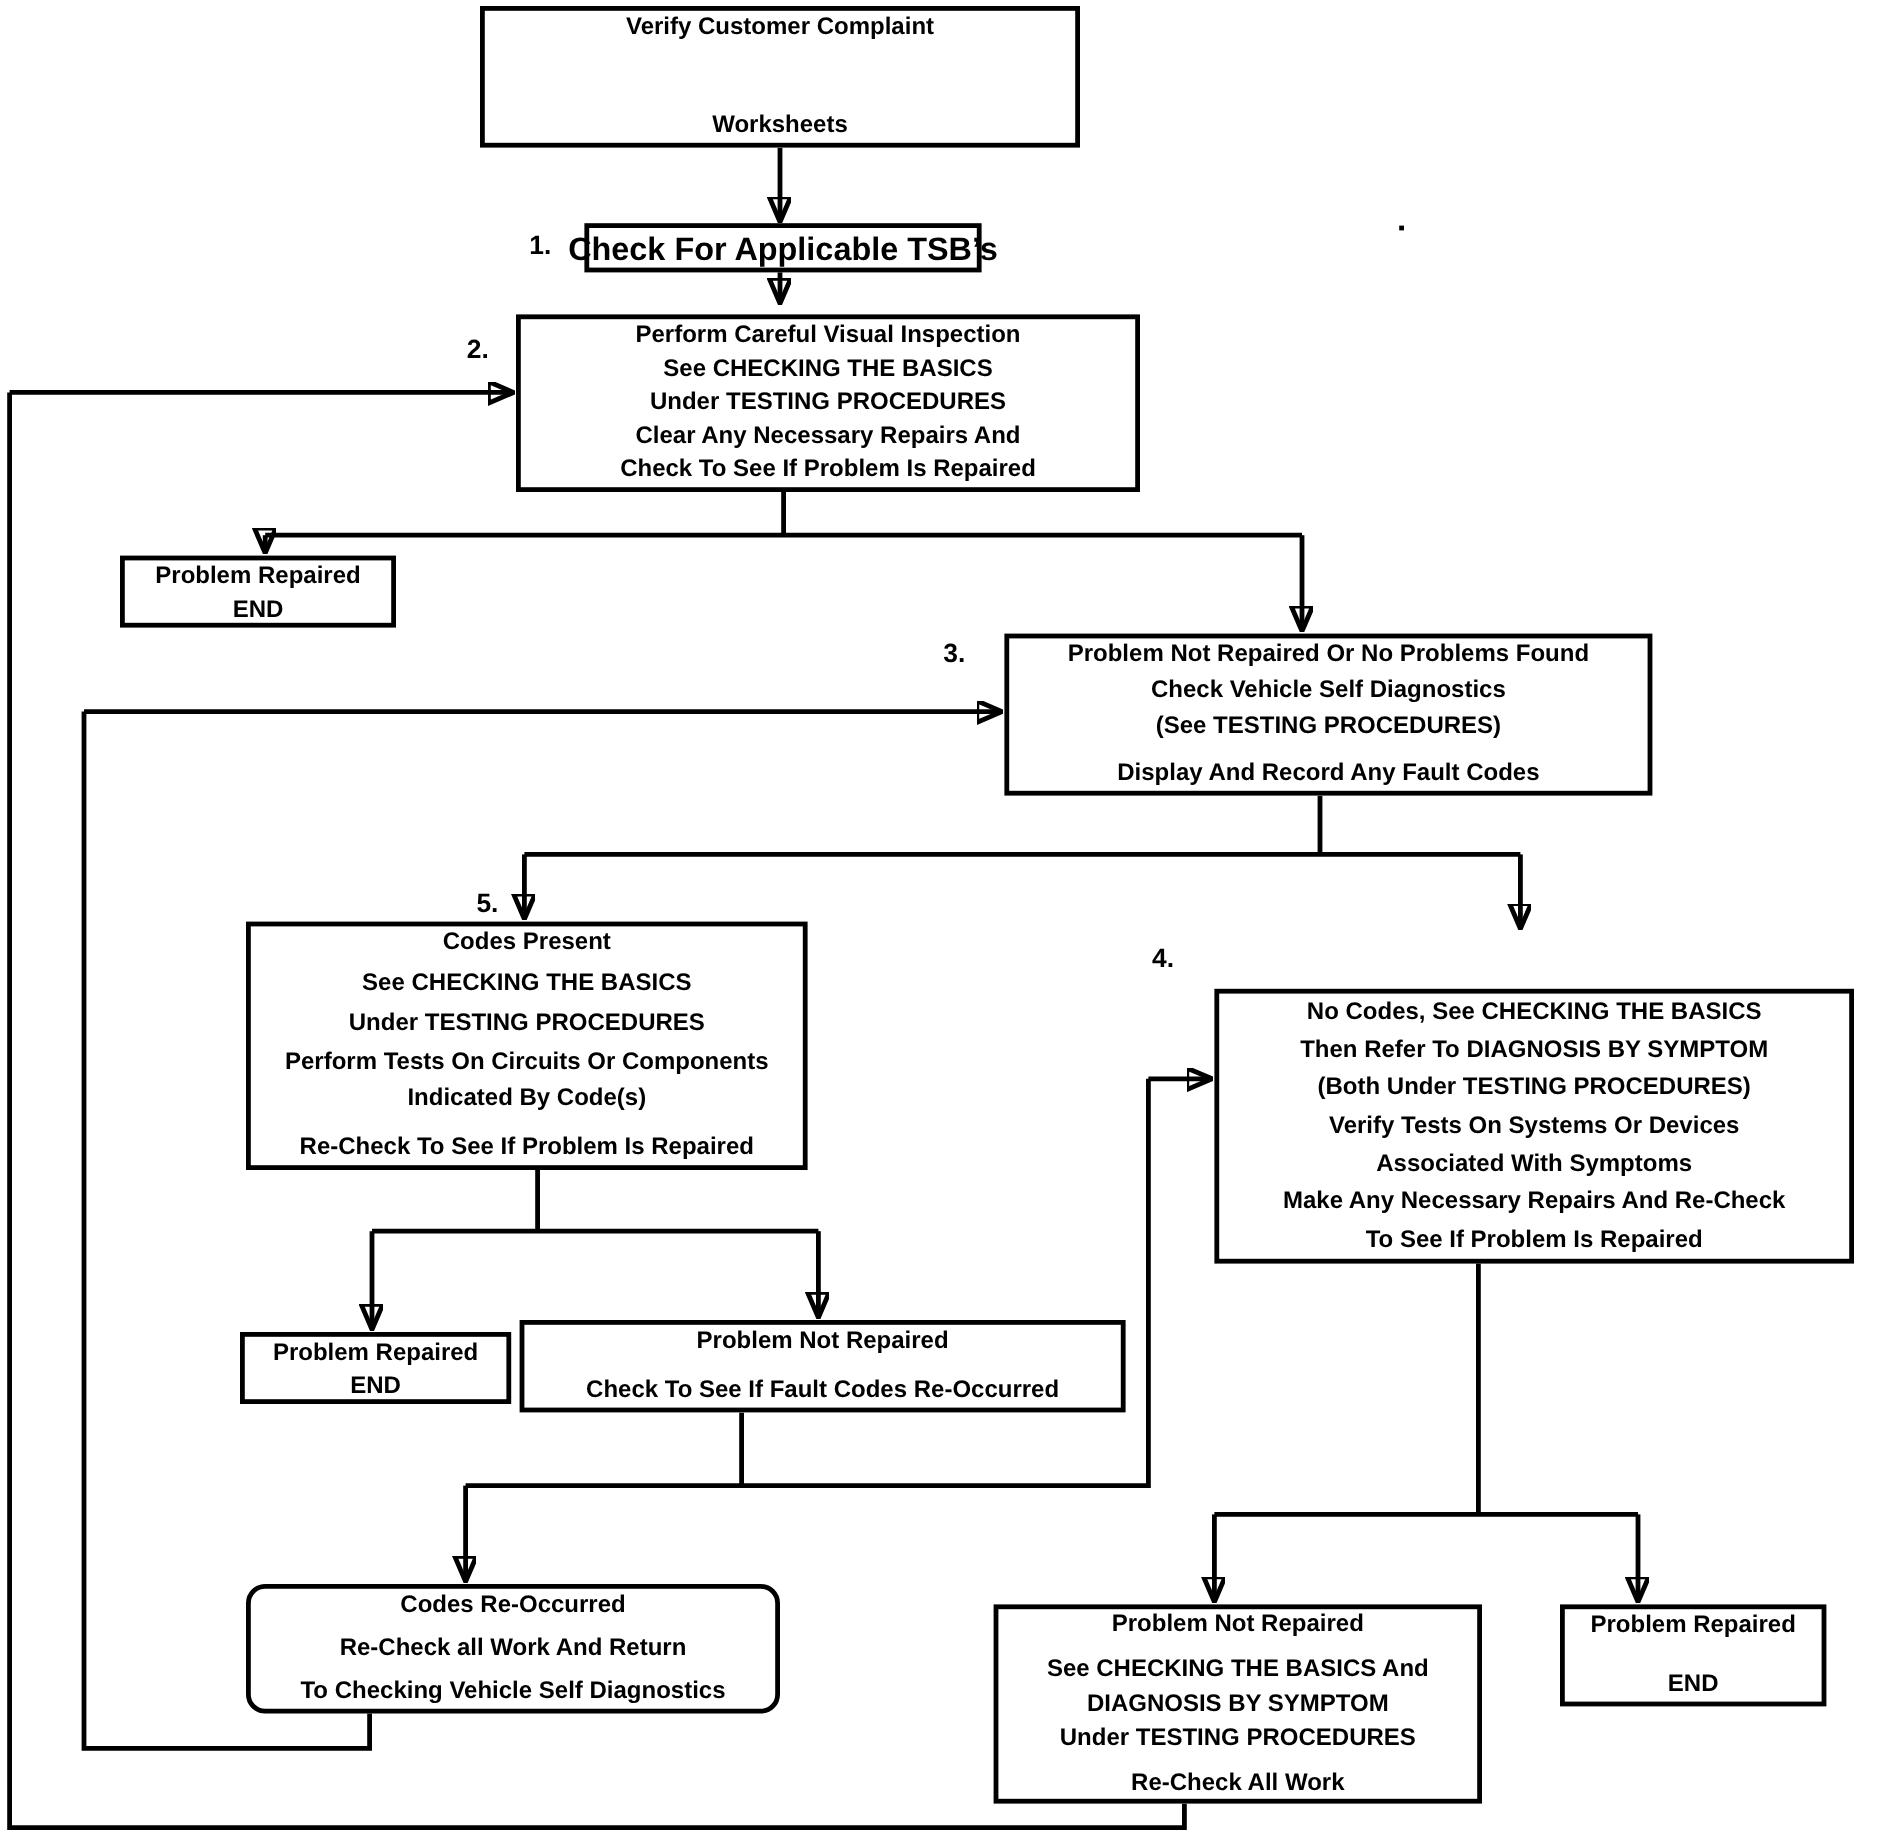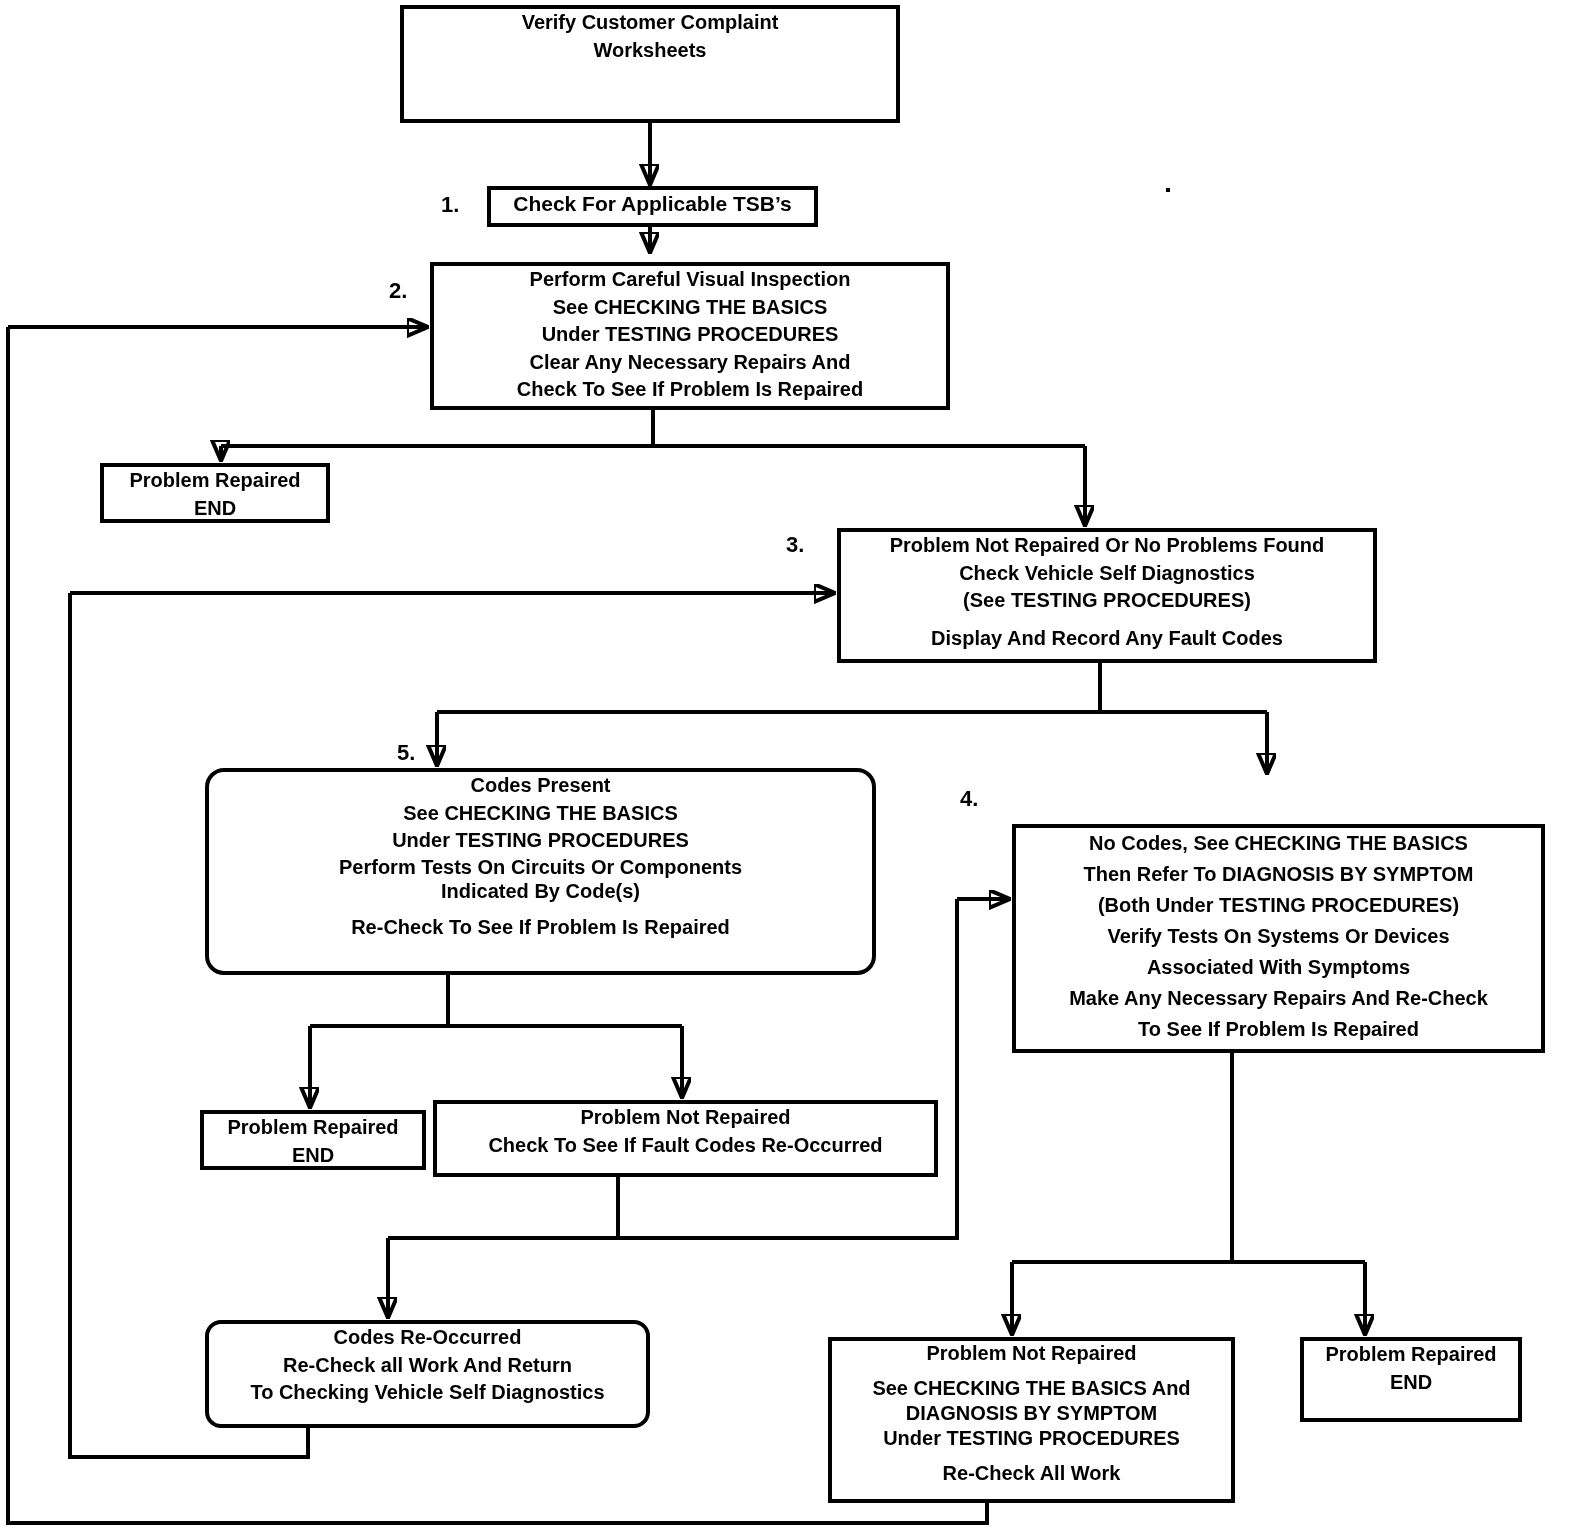--- a/index.html
+++ b/index.html
@@ -4,21 +4,21 @@
 <style>
   html,body { margin:0; padding:0; background:#ffffff; }
   #canvas {
     position:relative; width:1584px; height:1532px; background:#ffffff;
     font-family:"Liberation Sans","DejaVu Sans",sans-serif; color:#000;
   }
   #connector-layer { position:absolute; left:0; top:0; width:1584px; height:1532px; }
   #connector-layer path { stroke:#000; stroke-width:4; fill:none; }
   .node {
     position:absolute; box-sizing:border-box; border:4px solid #000; background:#fff;
-    display:flex; flex-direction:column; justify-content:flex-start; align-items:center;
+    display:flex; flex-direction:column; justify-content:space-between; align-items:center;
     text-align:center; font-weight:bold; font-size:20px; line-height:1.38;
   }
   .node .line { padding:0 4px; white-space:nowrap; }
   .gap-last .line:last-child { margin-top:10px; }
   .gap-first .line:first-child { margin-bottom:10px; }
   .gap-6 .line:nth-child(6) { margin-top:10px; }
   .tight45 .line:nth-child(4), .tight45 .line:nth-child(5) { line-height:1.22; }
   .step {
     position:absolute; font-weight:bold; font-size:22px; line-height:1;
   }
@@ -64,21 +64,21 @@
   <div class="step" style="left:389px; top:280px;">2.</div>
   <div class="step" style="left:786px; top:534px;">3.</div>
   <div class="step" style="left:960px; top:788px;">4.</div>
   <div class="step" style="left:397px; top:742px;">5.</div>
 
   <div class="node" style="left:400px; top:5px; width:500px; height:118px;">
       <div class="line">Verify Customer Complaint</div>
       <div class="line">Worksheets</div>
     </div>
 
-  <div class="node" style="left:487px; top:186px; width:331px; height:41px; font-size:21px;">
+  <div class="node" style="left:487px; top:186px; width:331px; height:41px; font-size:27px;">
       <div class="line">Check For Applicable TSB’s</div>
     </div>
 
   <div class="node" style="left:430px; top:262px; width:520px; height:148px;">
       <div class="line">Perform Careful Visual Inspection</div>
       <div class="line">See CHECKING THE BASICS</div>
       <div class="line">Under TESTING PROCEDURES</div>
       <div class="line">Clear Any Necessary Repairs And</div>
       <div class="line">Check To See If Problem Is Repaired</div>
     </div>
@@ -88,21 +88,21 @@
       <div class="line">END</div>
     </div>
 
   <div class="node gap-last" style="left:837px; top:528px; width:540px; height:135px;">
       <div class="line">Problem Not Repaired Or No Problems Found</div>
       <div class="line">Check Vehicle Self Diagnostics</div>
       <div class="line">(See TESTING PROCEDURES)</div>
       <div class="line">Display And Record Any Fault Codes</div>
     </div>
 
-  <div class="node gap-6 tight45" style="left:205px; top:768px; width:671px; height:207px;border-radius:19px;">
+  <div class="node gap-6 tight45" style="left:205px; top:768px; width:468px; height:207px;">
       <div class="line">Codes Present</div>
       <div class="line">See CHECKING THE BASICS</div>
       <div class="line">Under TESTING PROCEDURES</div>
       <div class="line">Perform Tests On Circuits Or Components</div>
       <div class="line">Indicated By Code(s)</div>
       <div class="line">Re-Check To See If Problem Is Repaired</div>
     </div>
 
   <div class="node" style="left:1012px; top:776px; width:533px; height:229px; line-height:1.55;margin-top:48px;">
       <div class="line">No Codes, See CHECKING THE BASICS</div>

